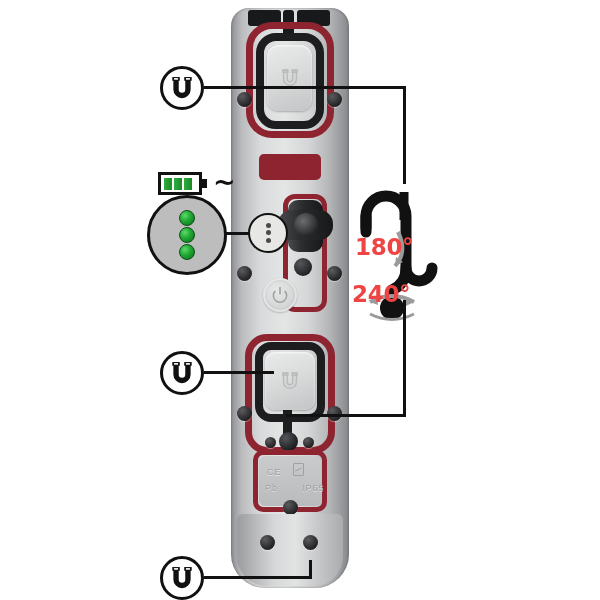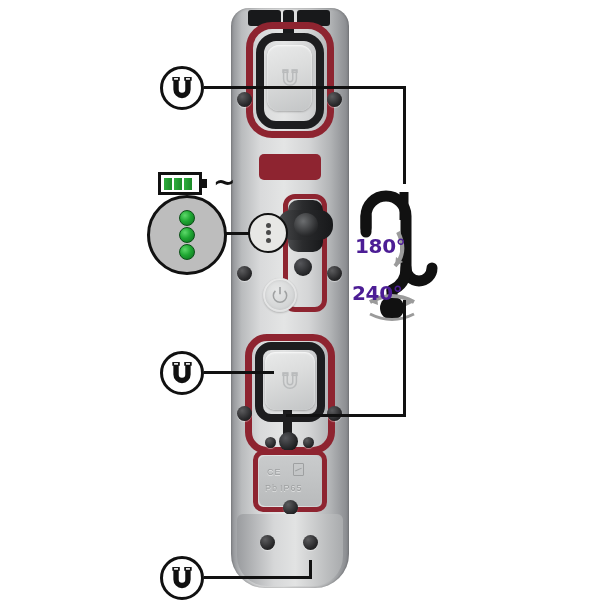--- a/index.html
+++ b/index.html
@@ -59,22 +59,22 @@
     position:absolute;left:44px;top:7px;width:5px;height:9px;background:#111;
   }
   .tilde{
     position:absolute;left:55px;top:-4px;
     font-size:27px;font-weight:bold;color:#111;
     font-family:"DejaVu Sans", sans-serif;line-height:1;
   }
 
   
   .deg{
-    position:absolute;color:#4c1d95;font-weight:bold;
-    font-size:20px;letter-spacing:-0.3px;
+    position:absolute;color:#ef4444;font-weight:bold;
+    font-size:23px;letter-spacing:-0.3px;
     font-family:"DejaVu Sans", sans-serif;white-space:nowrap;
   }
 
   
   .device{position:absolute;}
 
   .body-shell{
     position:absolute;left:0;top:0;width:118px;height:580px;
     background:linear-gradient(to right,
       #8e9094 0%, #b9bbbd 9%, #d9dadb 25%, #e4e5e5 45%,
@@ -223,21 +223,21 @@
     <div class="screw" style="left:96px;top:398px;"></div>
     <div class="screw sm" style="left:34px;top:429px;"></div>
     <div class="screw sm" style="left:72px;top:429px;"></div>
 
     <div class="redframe" style="left:22px;top:442px;width:74px;height:62px;border-radius:10px;border-width:5px;"></div>
     <div style="position:absolute;left:28px;top:448px;width:62px;height:50px;border-radius:6px;
                 background:linear-gradient(to bottom,#c9cbcc,#b9bbbc);"></div>
     <div class="engrave" style="left:36px;top:459px;">CE</div>
     <div class="wee" style="left:62px;top:455px;"></div>
     <div class="engrave" style="left:34px;top:475px;">Pb</div>
-    <div class="engrave" style="left:49px;top:475px;">IP65</div>
+    <div class="engrave" style="left:71px;top:475px;">IP65</div>
     <div class="screw" style="left:52px;top:492px;"></div>
 
     <div class="botbase" style="left:6px;top:506px;width:106px;height:72px;"></div>
     <div class="screw" style="left:29px;top:527px;"></div>
     <div class="screw" style="left:72px;top:527px;"></div>
   </div>
 
   <div class="line lineH" style="left:204px;top:86px;width:202px;"></div>
   <div class="line lineV" style="left:403px;top:86px;height:98px;"></div>
   <div class="magnet-badge" style="left:160px;top:66px;">

